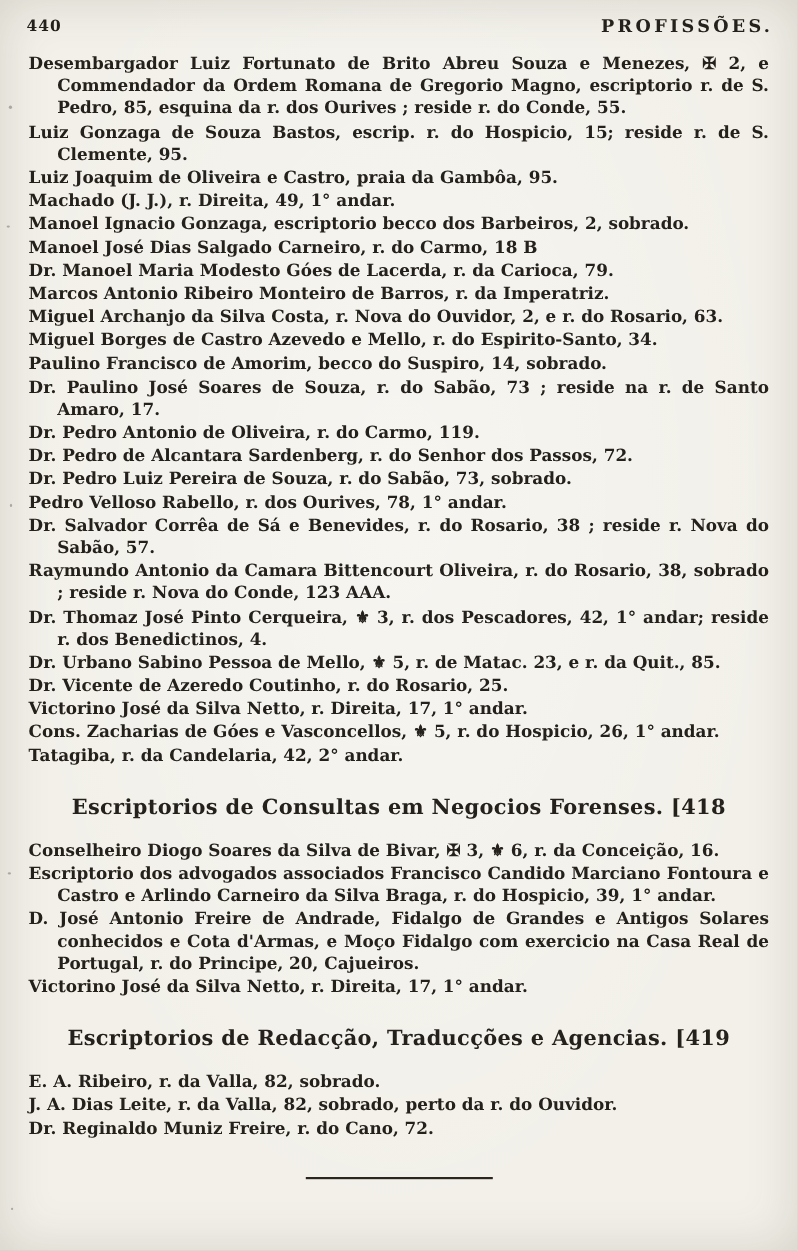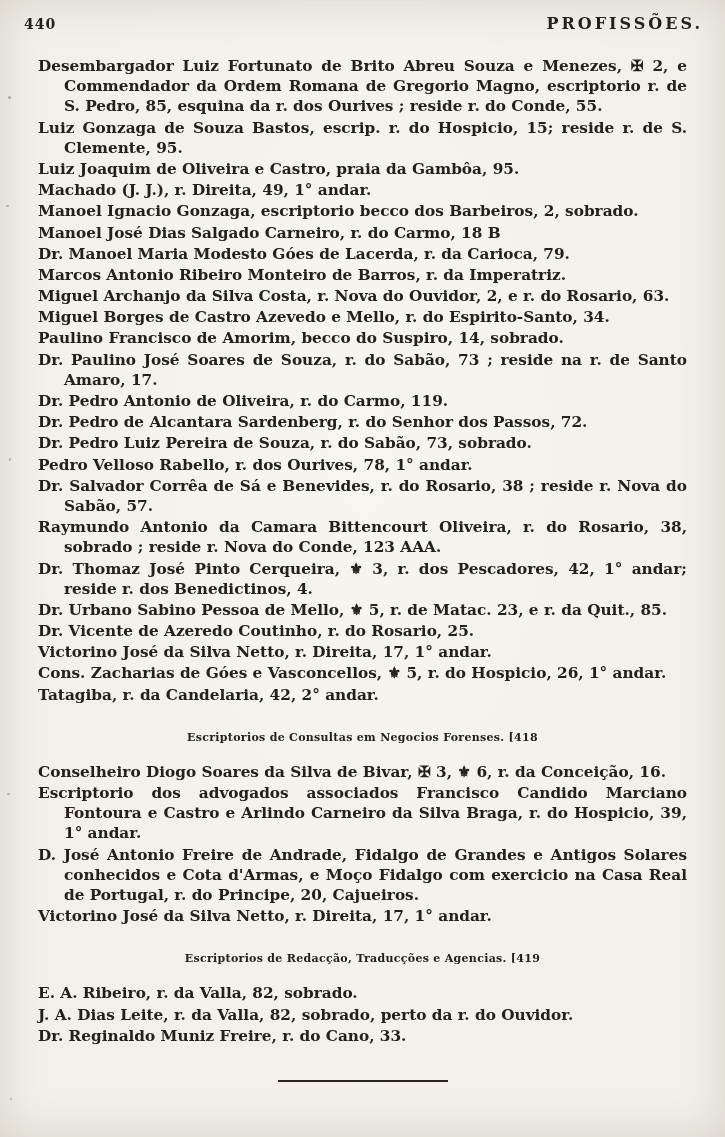--- a/index.html
+++ b/index.html
@@ -38,33 +38,33 @@
   .page-title {
     position: absolute;
     left: 0;
     right: 0;
     top: 0;
     text-align: right;
     font-size: 16px;
     letter-spacing: 3px;
   }
   .entries {
-    margin: 16px;
+    margin: 4px;
   }
   .entry {
     margin: 0 0 1px 0;
     padding-left: 26px;
     text-indent: -26px;
     font-size: 15.3px;
     line-height: 1.32;
     text-align: justify;
   }
   .section-heading {
     text-align: center;
-    font-size: 11px;
+    font-size: 19px;
     margin: 26px 0 18px 0;
     letter-spacing: 0.3px;
   }
   .end-rule {
     width: 170px;
     margin: 34px auto 0 auto;
     border-top: 2px solid #2a261f;
   }
   .speck { position: absolute; background: rgba(60,55,45,0.35); border-radius: 50%; }
 </style>
@@ -113,21 +113,21 @@
       <p class="entry">D. José Antonio Freire de Andrade, Fidalgo de Grandes e Antigos Solares conhecidos e Cota d'Armas, e Moço Fidalgo com exercicio na Casa Real de Portugal, r. do Principe, 20, Cajueiros.</p>
       <p class="entry">Victorino José da Silva Netto, r. Direita, 17, 1° andar.</p>
     </div>
   </div>
 
   <div>
     <h2 class="section-heading">Escriptorios de Redacção, Traducções e Agencias. [419</h2>
     <div class="entries">
       <p class="entry">E. A. Ribeiro, r. da Valla, 82, sobrado.</p>
       <p class="entry">J. A. Dias Leite, r. da Valla, 82, sobrado, perto da r. do Ouvidor.</p>
-      <p class="entry">Dr. Reginaldo Muniz Freire, r. do Cano, 33.</p>
+      <p class="entry">Dr. Reginaldo Muniz Freire, r. do Cano, 72.</p>
     </div>
   </div>
 
   <div class="end-rule"></div>
 
   <div class="speck" style="left:8px; top:96px; width:3px; height:3px;"></div>
   <div class="speck" style="left:6px; top:205px; width:3px; height:2px;"></div>
   <div class="speck" style="left:9px; top:458px; width:2px; height:3px;"></div>
   <div class="speck" style="left:7px; top:793px; width:3px; height:2px;"></div>
   <div class="speck" style="left:10px; top:1098px; width:2px; height:2px;"></div>

